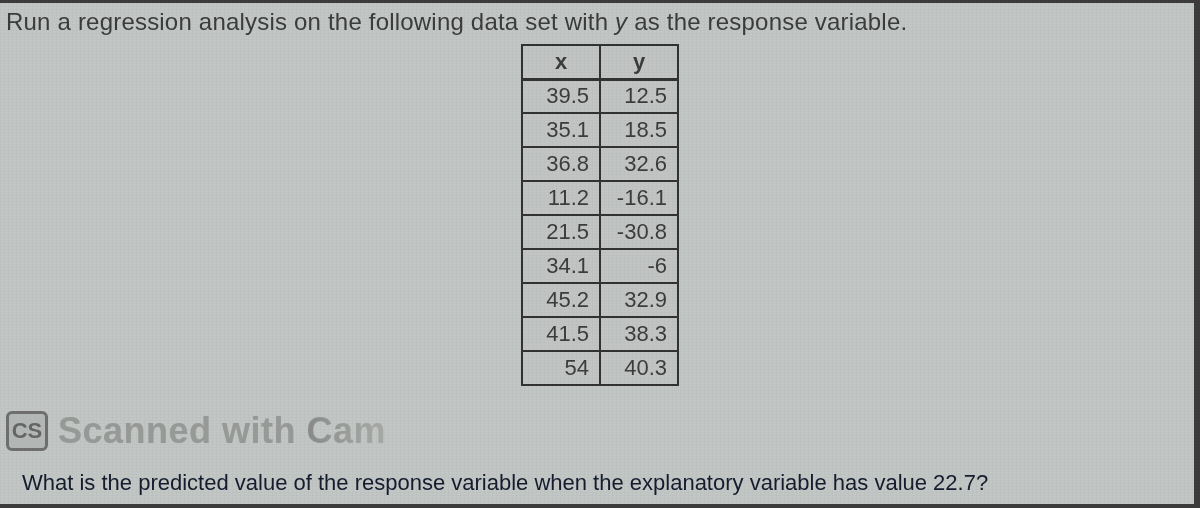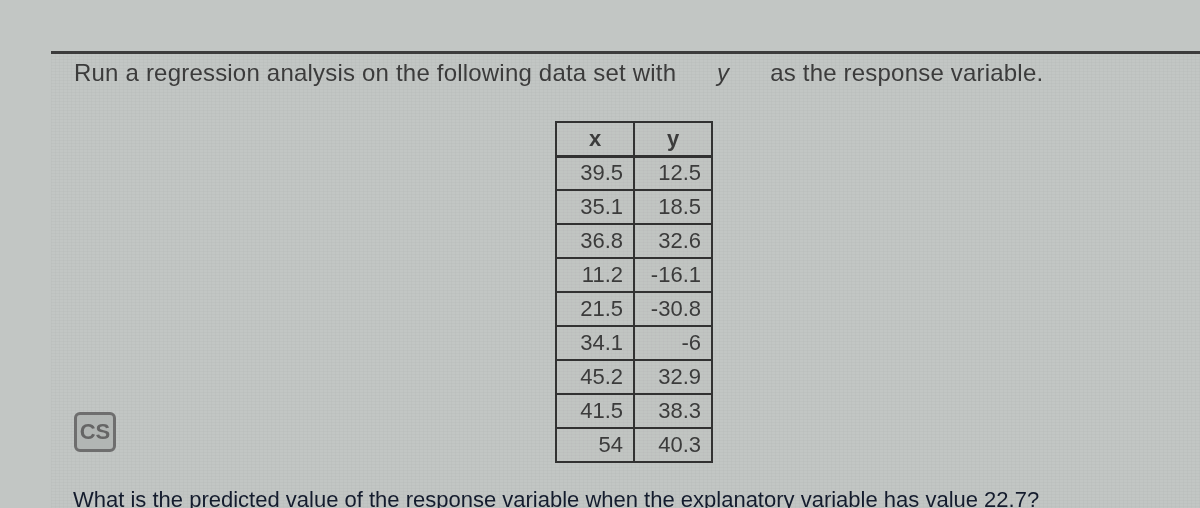--- a/index.html
+++ b/index.html
@@ -1,15 +1,15 @@
 <!DOCTYPE html>
 <html><head>
   <meta charset="utf-8">
   <style>
-    * { box-sizing: border-box; margin: 17px; padding: 0; }
+    * { box-sizing: border-box; margin: 0; padding: 0; }
     body {
       width: 1200px;
       height: 508px;
       background: #c2c6c4;
       font-family: Arial, Helvetica, sans-serif;
       color: #3a3a3a;
       position: relative;
       overflow: hidden;
       filter: contrast(0.95) brightness(0.98);
     }
@@ -148,15 +148,18 @@
       <tr>
         <td>54</td>
         <td>40.3</td>
       </tr>
     </tbody>
   </table>
 </div>
 
 <div class="watermark-row">
   <div class="cs-badge">CS</div>
+  <div class="watermark-text">
+    <span>Scanned with </span><span class="fade">Cam</span>
+  </div>
 </div>
 
 <div class="question">What is the predicted value of the response variable when the explanatory variable has value 22.7?</div>
 
 </body></html>

